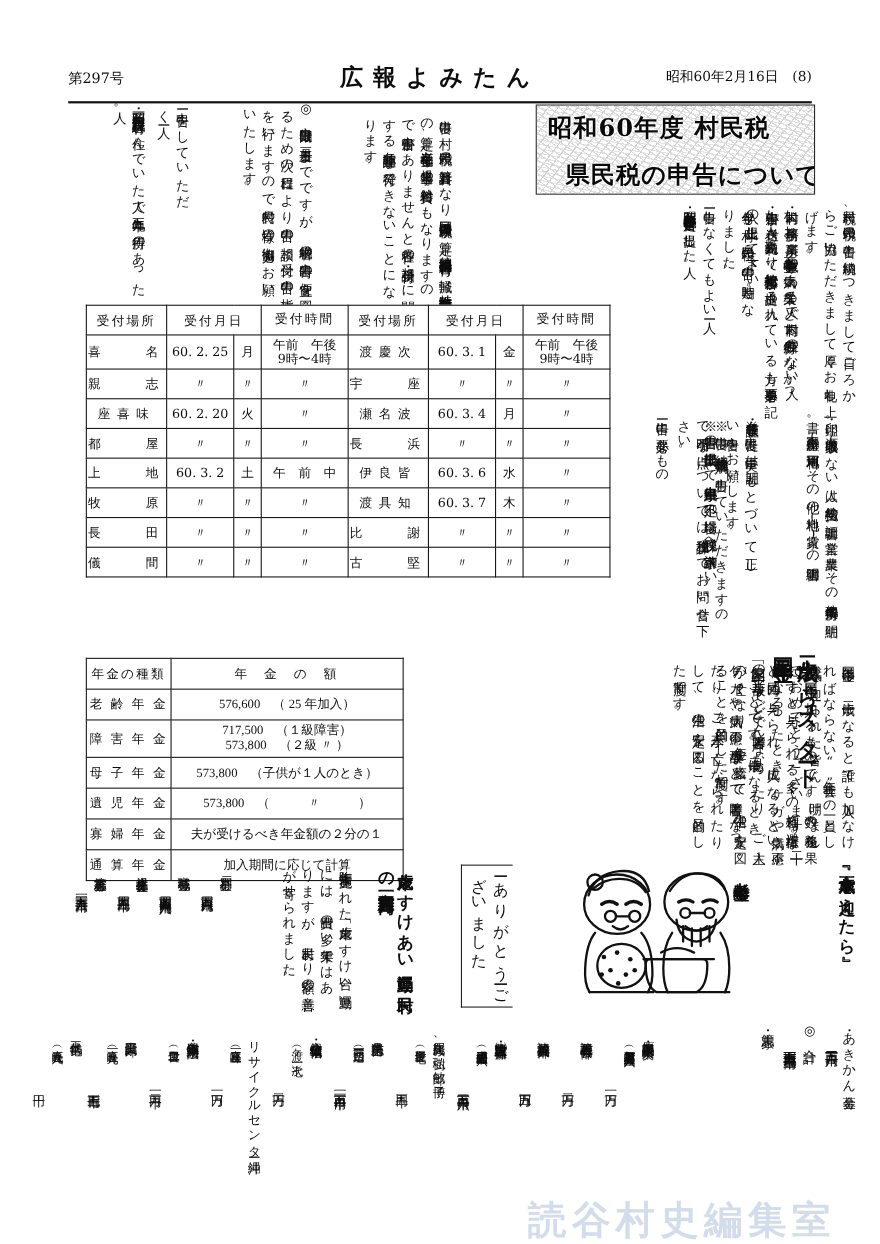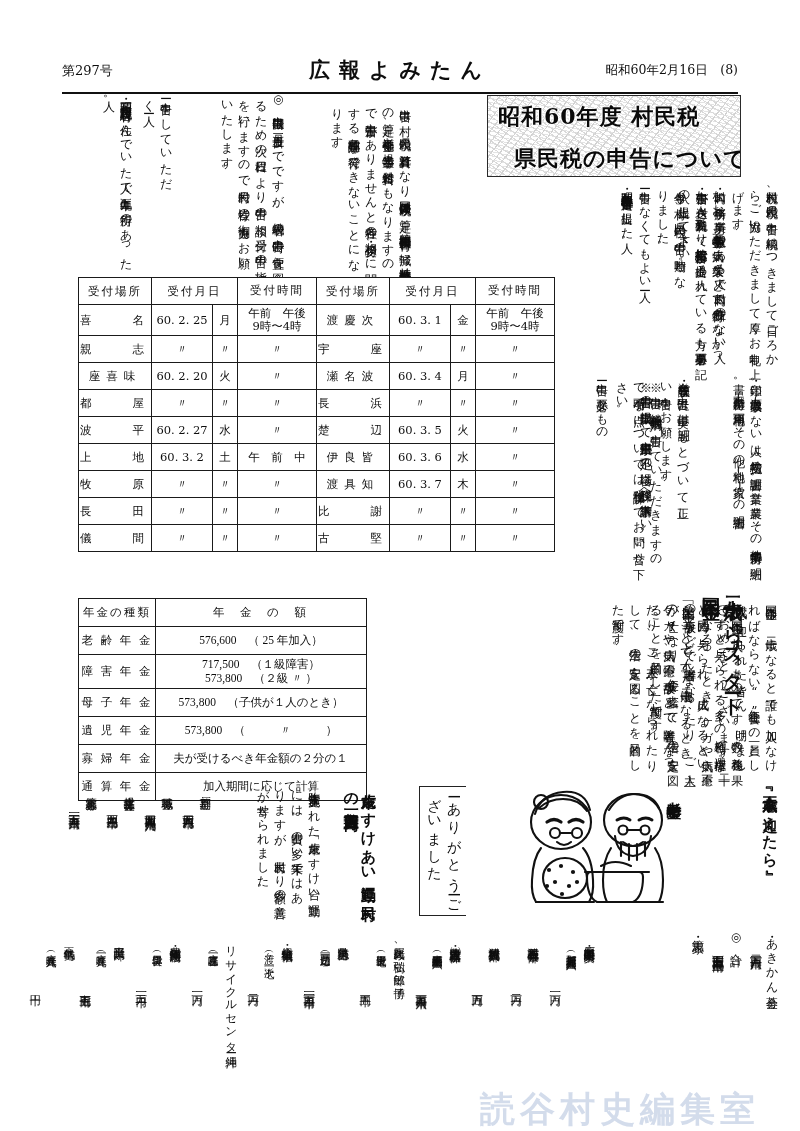--- a/index.html
+++ b/index.html
@@ -252,30 +252,20 @@
           <td class="c-time">〃</td>
         </tr>
         <tr>
           <td class="c-place">都　　屋</td>
           <td class="c-date dup">〃</td>
           <td class="c-dow dup">〃</td>
           <td class="c-time">〃</td>
           <td class="c-place">長　　浜</td>
           <td class="c-date dup">〃</td>
           <td class="c-dow dup">〃</td>
-          <td class="c-time">〃</td>
-        </tr>
-        <tr>
-          <td class="c-place">波　　平</td>
-          <td class="c-date">60. 2. 27</td>
-          <td class="c-dow">水</td>
-          <td class="c-time">〃</td>
-          <td class="c-place">楚　　辺</td>
-          <td class="c-date">60. 3. 5</td>
-          <td class="c-dow">火</td>
           <td class="c-time">〃</td>
         </tr>
         <tr>
           <td class="c-place">上　　地</td>
           <td class="c-date">60. 3. 2</td>
           <td class="c-dow">土</td>
           <td class="c-time">午　前　中</td>
           <td class="c-place">伊良皆</td>
           <td class="c-date">60. 3. 6</td>
           <td class="c-dow">水</td>

